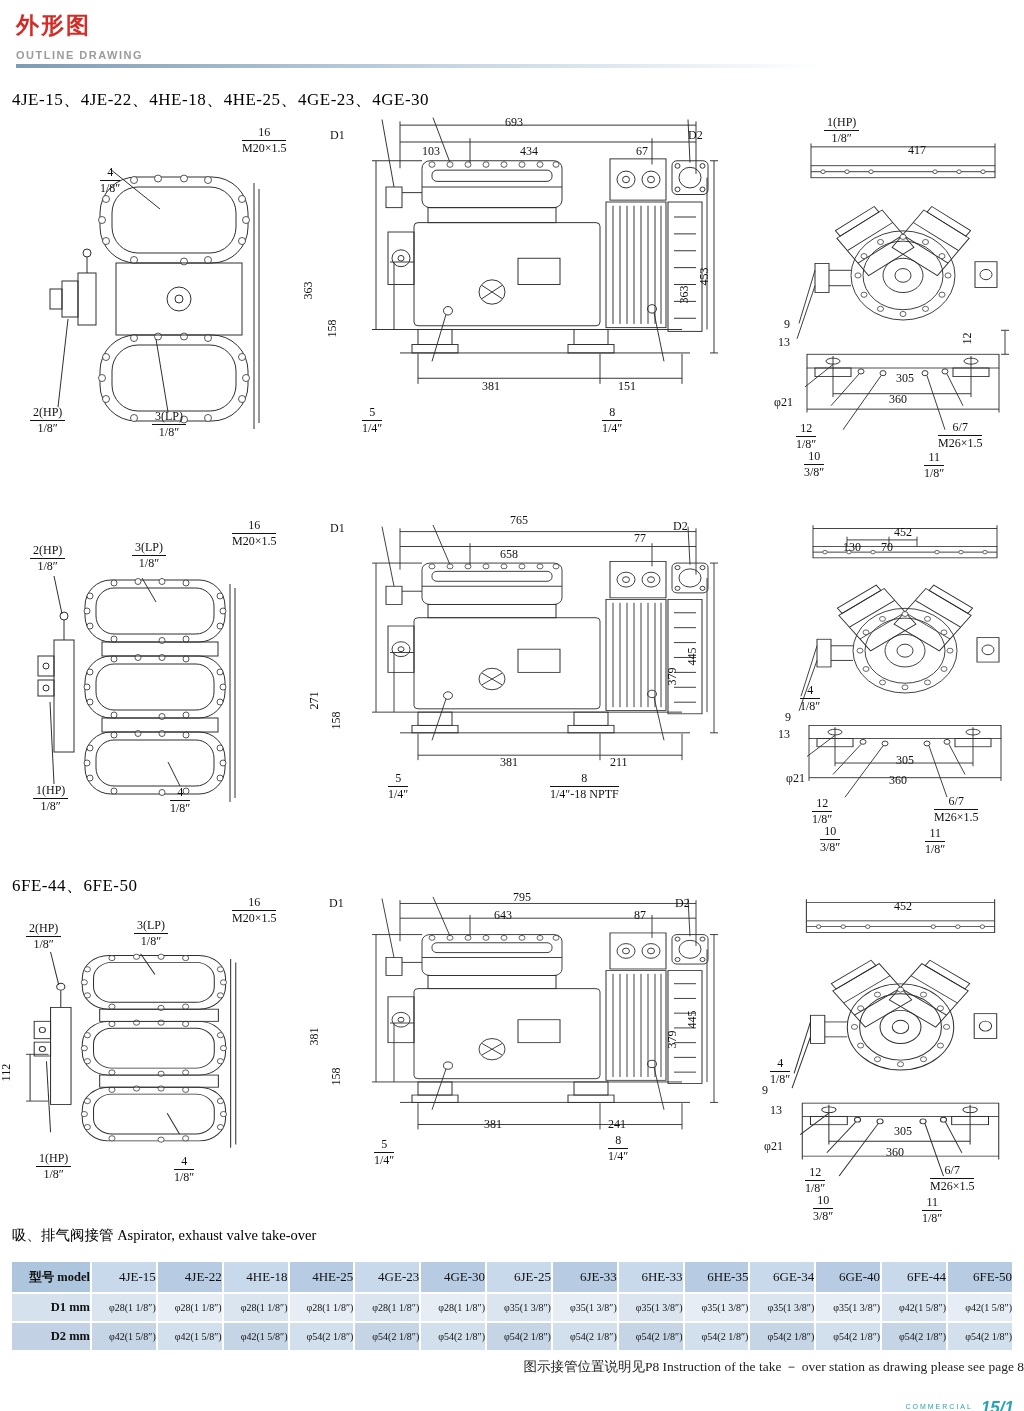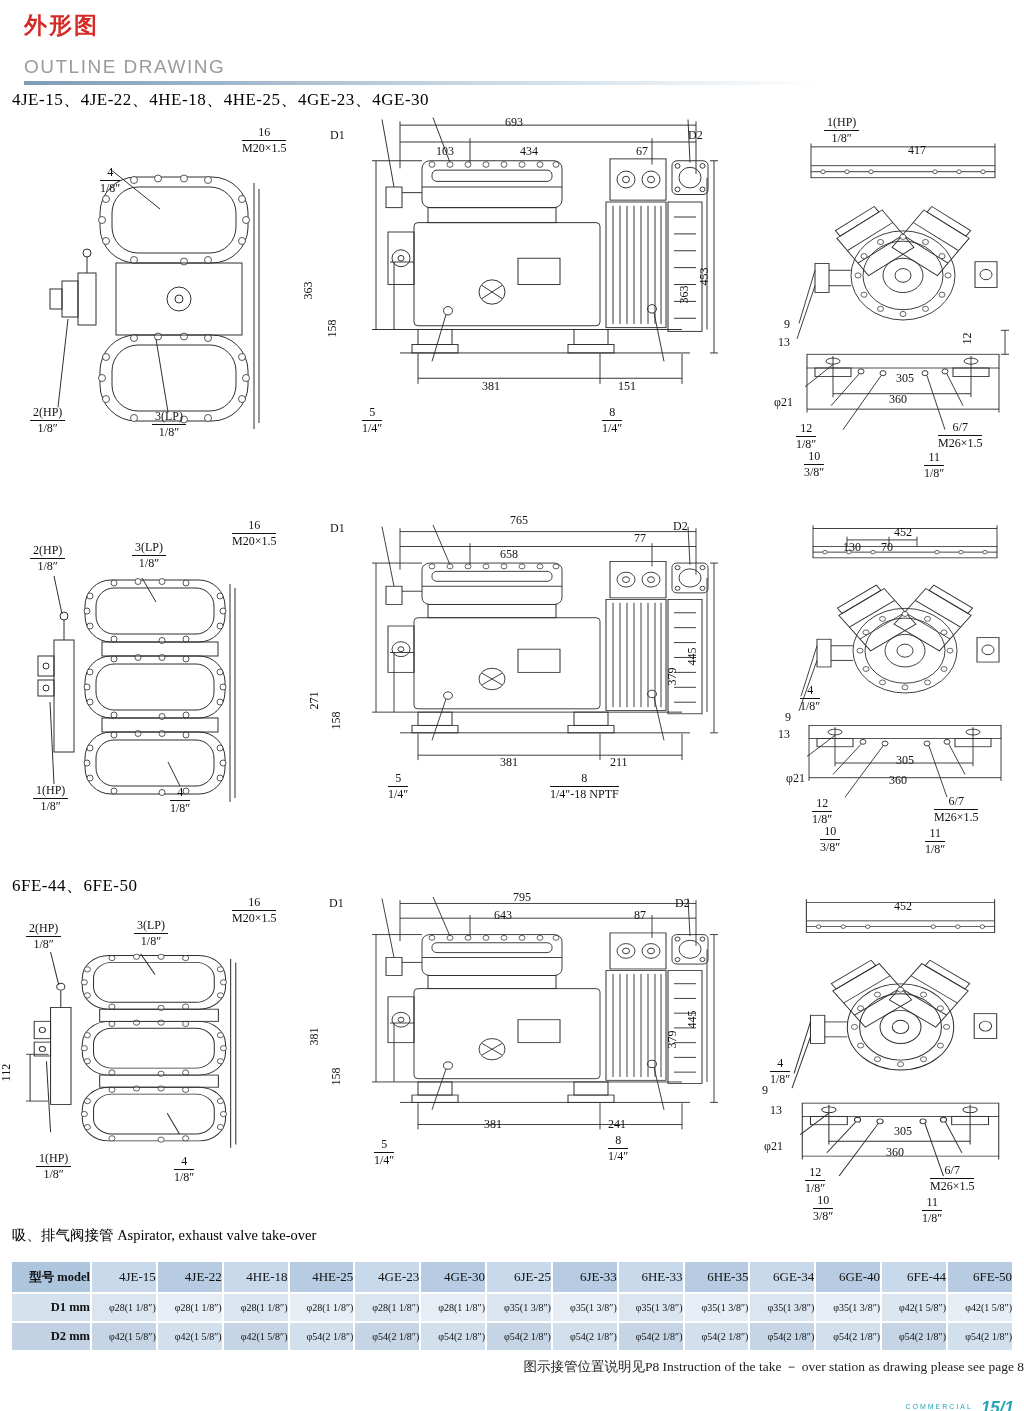--- a/index.html
+++ b/index.html
@@ -1,22 +1,22 @@
 <!DOCTYPE html>
 <html><head>
 <meta charset="utf-8">
 <style>
   *{margin:0;padding:0;box-sizing:border-box}
   html,body{background:#fff}
   .page{position:relative;width:1024px;height:1411px;margin:0 auto;background:#fff;overflow:hidden;
         font-family:"Liberation Serif",serif;color:#111}
   
-  .hdr{position:absolute;left:0;top:0;width:100%;padding:10px 0 0 24px}
+  .hdr{position:absolute;left:0;top:0;width:100%;padding:10px 0 0 16px}
   .hdr-cn{font-family:"DejaVu Sans",sans-serif;font-size:23px;font-weight:bold;color:#d42b26;letter-spacing:2px}
-  .hdr-en{font-family:"Liberation Sans",sans-serif;font-size:19px;font-weight:normal;color:#9b9b9b;letter-spacing:1.5px;margin-top:15px}
+  .hdr-en{font-family:"Liberation Sans",sans-serif;font-size:11px;font-weight:bold;color:#9b9b9b;letter-spacing:1.5px;margin-top:8px}
   .hdr-bar{margin-top:3px;height:4px;background:linear-gradient(to right,#7e9cb5,#c9d8e4 45%,#ffffff 80%)}
   
   .sec-title{position:absolute;left:12px;font-size:17px;color:#000;letter-spacing:.5px}
   .sec{position:absolute;left:0;width:1024px}
   .v{position:absolute}
   .dim{position:absolute;font-size:12px;line-height:1.1;white-space:nowrap;color:#111}
   .vd{transform:rotate(-90deg)}
   .callout{position:absolute;text-align:center;font-size:12px;line-height:1.12;white-space:nowrap;color:#111}
   .callout .n{display:block;border-bottom:1px solid #111;padding:0 3px 1px}
   .callout .s{display:block;padding-top:1px}
@@ -273,21 +273,21 @@
         <span class="n">3(LP)</span>
         <span class="s">1/8″</span>
       </div>
 
     <div class="callout" style="left:242px;top:14px">
         <span class="n">16</span>
         <span class="s">M20×1.5</span>
       </div>
     <div class="dim" style="left:330px;top:17px">D1</div>
     <div class="dim" style="left:505px;top:4px">693</div>
-    <div class="dim" style="left:436px;top:33px">103</div>
+    <div class="dim" style="left:422px;top:33px">103</div>
     <div class="dim" style="left:520px;top:33px">434</div>
     <div class="dim" style="left:636px;top:33px">67</div>
     <div class="dim" style="left:688px;top:17px">D2</div>
     <div class="dim vd" style="left:300px;top:172px">363</div>
     <div class="dim vd" style="left:324px;top:210px">158</div>
     <div class="dim vd" style="left:696px;top:158px">453</div>
     <div class="dim vd" style="left:676px;top:176px">363</div>
     <div class="dim" style="left:482px;top:268px">381</div>
     <div class="dim" style="left:618px;top:268px">151</div>
     <div class="callout" style="left:362px;top:294px">

